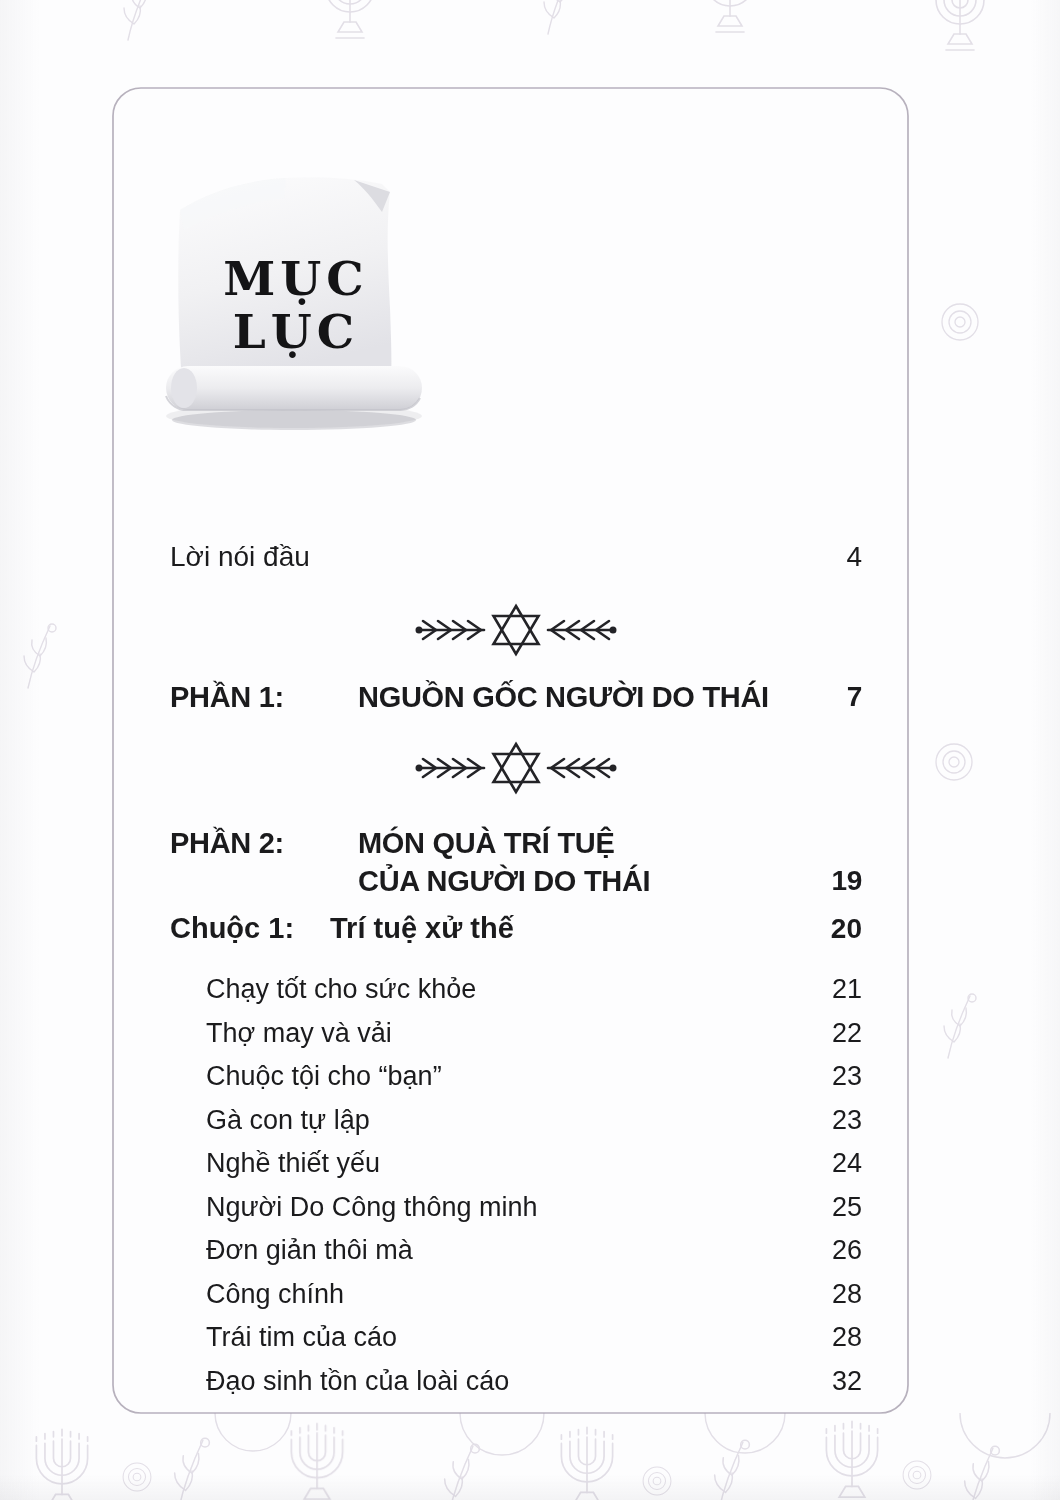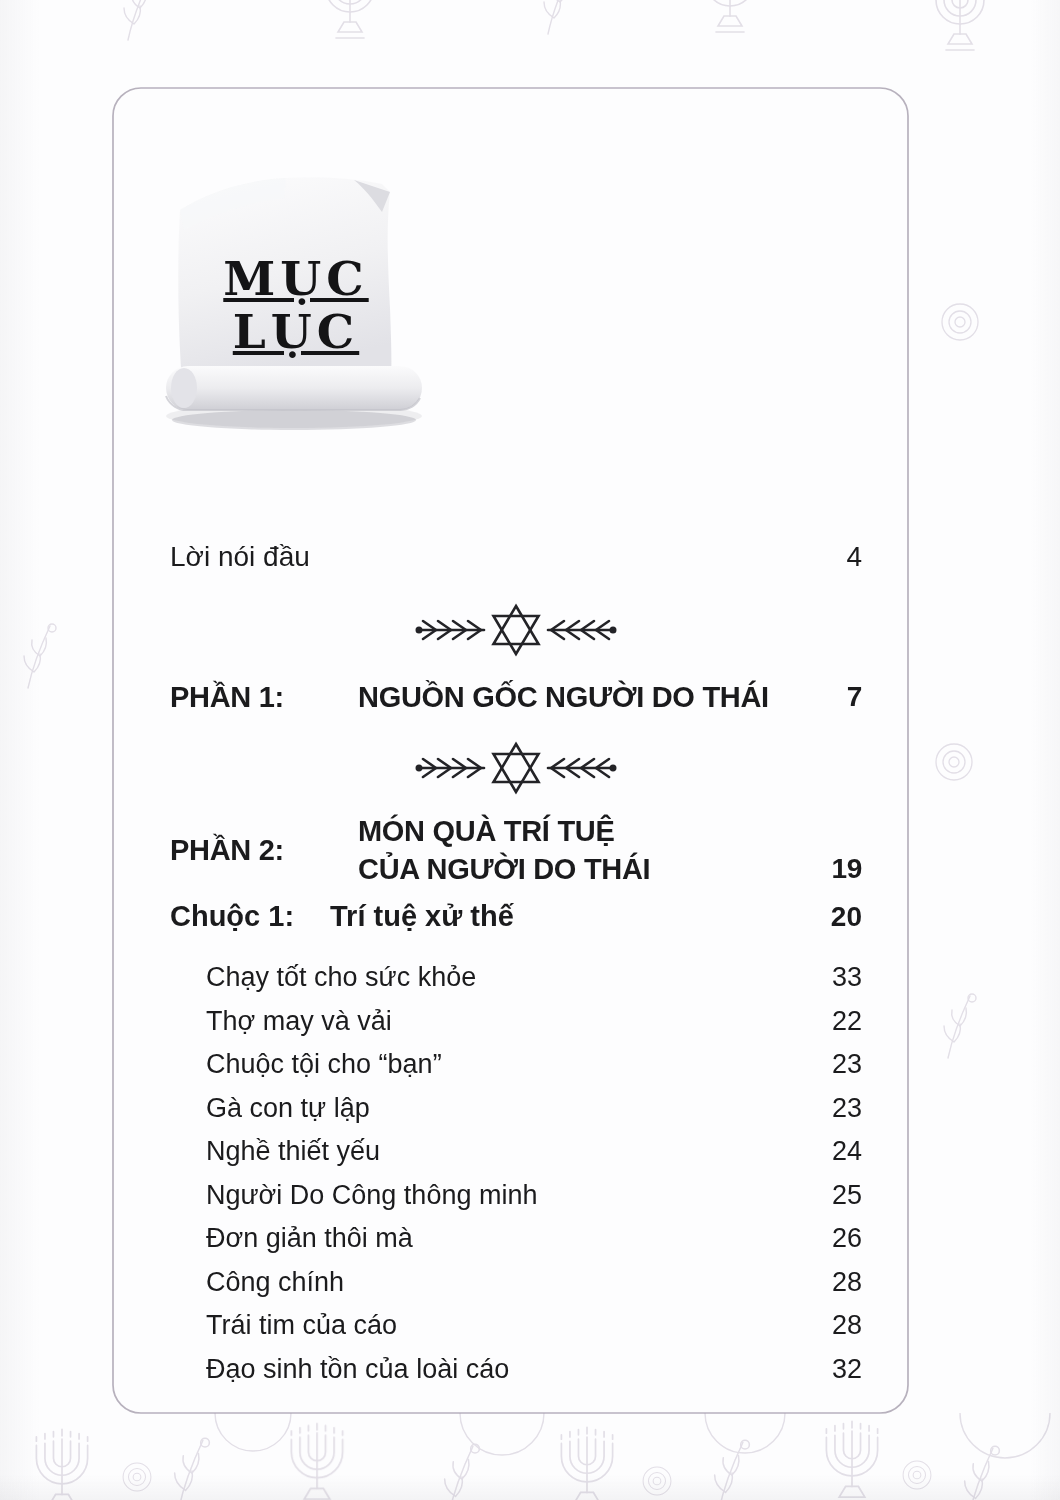--- a/index.html
+++ b/index.html
@@ -21,34 +21,34 @@
       linear-gradient(to right, rgba(120,120,130,0.06), rgba(120,120,130,0) 40px),
       linear-gradient(to left, rgba(120,120,130,0.05), rgba(120,120,130,0) 30px),
       linear-gradient(to top, rgba(120,120,130,0.07), rgba(120,120,130,0) 26px);
   }
   svg.layer{position:absolute;left:0;top:0;pointer-events:none;}
   
   .scroll-wrap{position:absolute;left:158px;top:168px;width:274px;height:286px;}
   .scroll-title{
     position:absolute;left:165px;top:252px;width:262px;text-align:center;
     font-family:"DejaVu Serif",serif;font-weight:bold;
-    font-size:47px;line-height:53px;letter-spacing:5px;color:#141416;text-decoration:underline;
+    font-size:47px;line-height:53px;letter-spacing:5px;color:#141416;
   }
   
   .toc{position:absolute;left:170px;top:540px;width:692px;}
   .row{display:flex;align-items:baseline;}
   .num{margin-left:auto;text-align:right;font-size:28px;}
   .preface-row{font-size:28px;line-height:34px;}
   .divider{height:56px;display:flex;justify-content:center;align-items:center;}
   .divider-1{margin-top:28px;}
   .divider-2{margin-top:24px;}
   .part-row{font-weight:bold;font-size:29px;line-height:38px;letter-spacing:-0.3px;align-items:flex-start;gap:28px;}
   .part-row .num{align-self:flex-end;font-weight:bold;}
   .part-1{margin-top:20px;}
-  .part-2{margin-top:16px;align-items:center;}
+  .part-2{margin-top:28px;}
   .part-label{flex:0 0 160px;}
   .chapter-row{margin-top:8px;font-weight:bold;font-size:29px;line-height:40px;}
   .chapter-row .num{font-weight:bold;}
   .chapter-label{flex:0 0 160px;}
   .entries{margin-top:19px;}
   .entry-row{font-size:27px;line-height:43.5px;padding-left:36px;}
   .entry-row .num{font-size:27px;}
 </style>
 </head>
 <body>
@@ -230,21 +230,21 @@
 
   <div class="row chapter-row">
     <span class="chapter-label">Chuộc 1:</span>
     <span>Trí tuệ xử thế</span>
     <span class="num">20</span>
   </div>
 
   <div class="entries">
     <div class="row entry-row">
       <span>Chạy tốt cho sức khỏe</span>
-      <span class="num">33</span>
+      <span class="num">21</span>
     </div>
     <div class="row entry-row">
       <span>Thợ may và vải</span>
       <span class="num">22</span>
     </div>
     <div class="row entry-row">
       <span>Chuộc tội cho “bạn”</span>
       <span class="num">23</span>
     </div>
     <div class="row entry-row">

